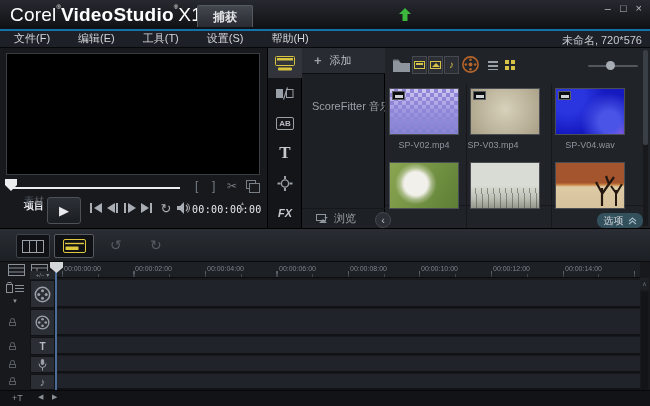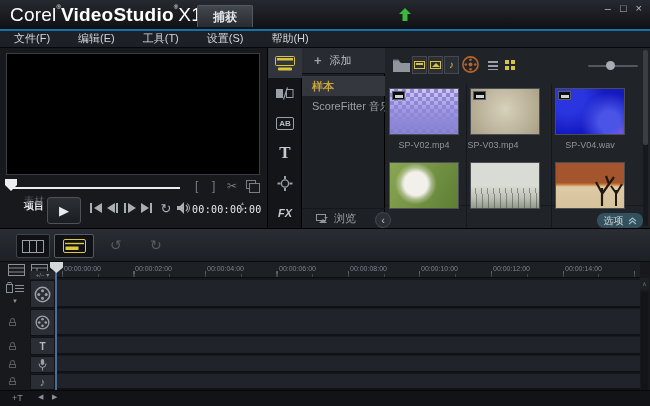--- a/index.html
+++ b/index.html
@@ -178,20 +178,21 @@
     </div>
   </div>
 
   <div class="menubar">
     <span class="mi">文件(F)</span>
     <span class="mi">编辑(E)</span>
     <span class="mi">工具(T)</span>
     <span class="mi">设置(S)</span>
     <span class="mi">帮助(H)</span>
   </div>
+  <div class="proj-info">未命名, 720*576</div>
 
   <div class="preview">
     <div class="video"></div>
     <div class="playhead-pv"></div>
     <div class="scrubline"></div>
     <span class="trim" style="left:195px">[</span>
     <span class="trim" style="left:212px">]</span>
     <span class="trim" style="left:227px">✂</span>
     <span class="dupbox"></span>
     <div class="pv-label" style="top:151px;color:#e8eaed;font-weight:bold">项目</div>
@@ -269,21 +270,20 @@
     <div class="nav-item">
         <span class="fx-glyph">FX</span>
       </div>
   </div>
 
   <div class="catpanel">
     <div class="cat-header">
       <span class="plus">+</span>
       <span>添加</span>
     </div>
-    <div class="cat-item sel" style="top:28px">样本</div>
     <div class="cat-item" style="top:48px">ScoreFitter 音乐</div>
     <div class="browse-bar">
       <svg width="12" height="9" viewBox="0 0 12 9">
           <rect x="0.5" y="0.5" width="9" height="6" fill="none" stroke="#8e959c"></rect>
           <path d="M8 3 L12 3 L10 4.8 Z" fill="#8e959c"></path>
           <path d="M7 5 L11 9 H3 Z" fill="#8e959c"></path>
         </svg>
       <span>浏览</span>
     </div>
   </div>

